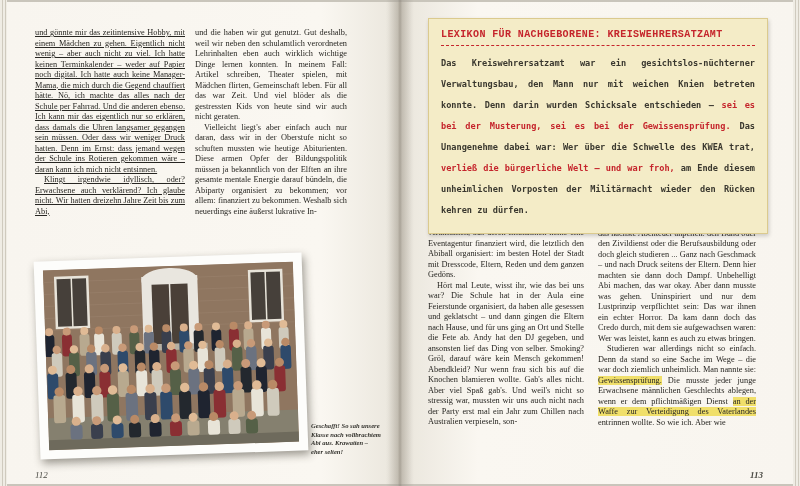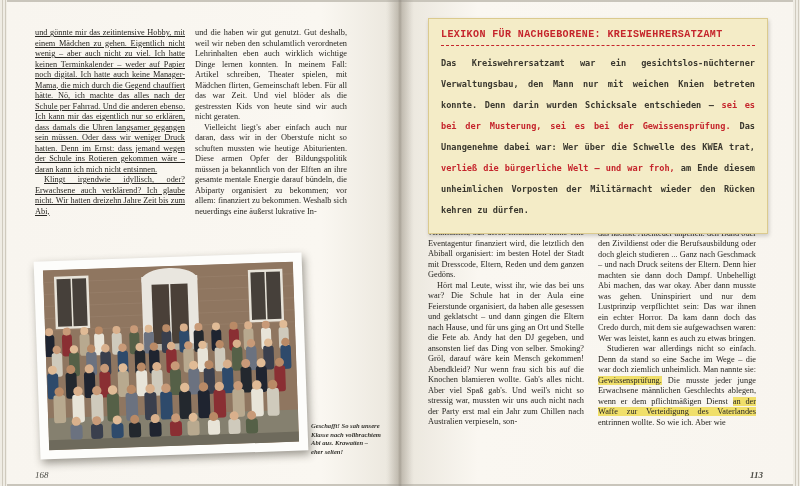--- a/index.html
+++ b/index.html
@@ -231,21 +231,21 @@
             <rect x="180" y="155.15" width="12" height="15" rx="3" fill="#cfcabc"></rect>
             <circle cx="186" cy="152" r="4.5" fill="#d9b08c"></circle>
             <rect x="197.5" y="155.15" width="12" height="15" rx="3" fill="#556047"></rect>
             <circle cx="203.5" cy="152" r="4.5" fill="#c89a78"></circle>
           </g>
       </svg>
     </div>
 
     <div class="caption">Geschafft! So sah unsere Klasse nach vollbrachtem Abi aus. Krawatten – eher selten!</div>
 
-    <div class="pagenum pl">168</div>
+    <div class="pagenum pl">112</div>
   </div>
 
   <div class="spine"></div>
 
   <div class="page rightpage">
     <div class="lexikon">
       <div class="lexikon-title">LEXIKON FÜR NACHGEBORENE: KREISWEHRERSATZAMT</div>
       <div class="lexikon-body"><span>Das Kreiswehrersatzamt war ein gesichtslos-nüchterner Verwaltungsbau, den Mann nur mit weichen Knien betreten konnte. Denn darin wurden Schicksale entschieden – </span><span class="seg-red">sei es bei der Musterung, sei es bei der Gewissensprüfung.</span><span> Das Unangenehme dabei war: Wer über die Schwelle des KWEA trat, </span><span class="seg-red">verließ die bürgerliche Welt – und war froh,</span><span> am Ende diesem unheimlichen Vorposten der Militärmacht wieder den Rücken kehren zu dürfen.</span></div>
     </div>
     <div class="col rcol1">

